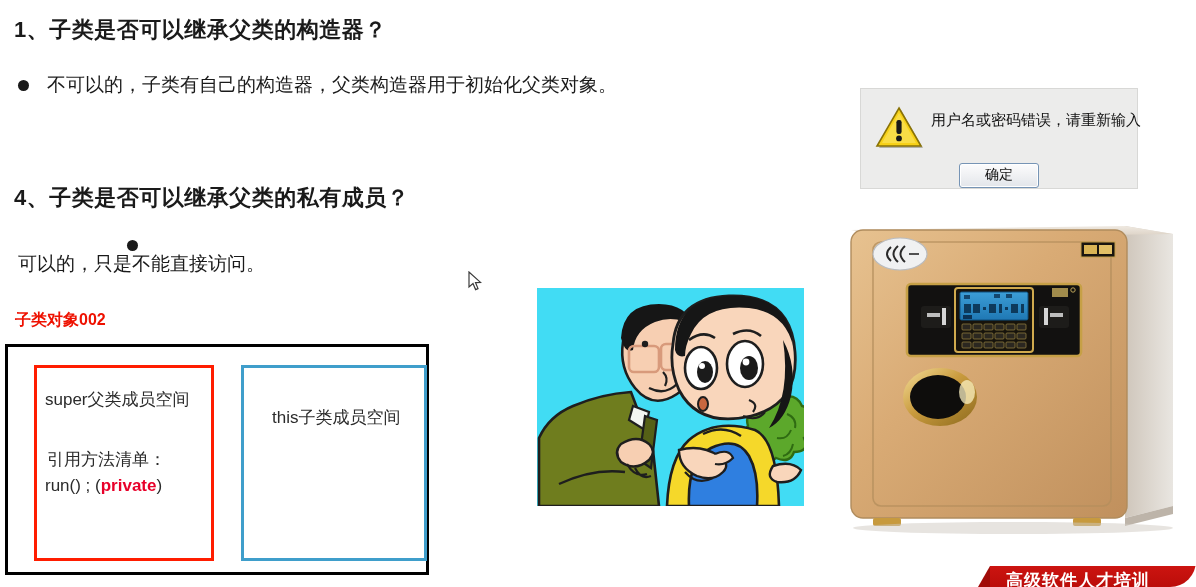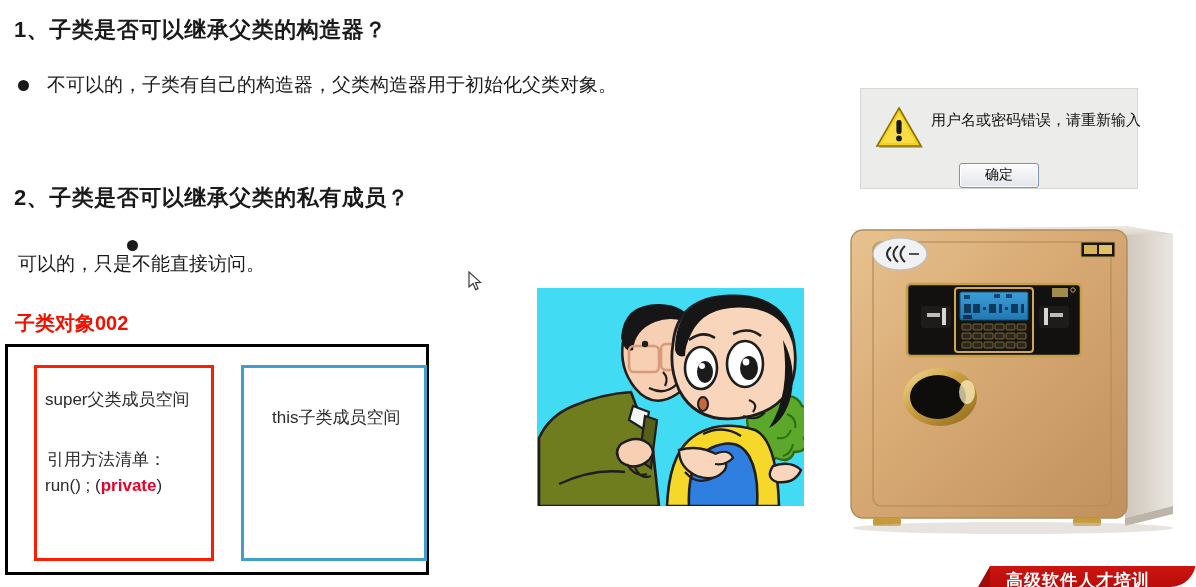--- a/index.html
+++ b/index.html
@@ -53,21 +53,21 @@
     color: #1a1a1a;
   }
   #bullet-1 { left: 18px; top: 72px; }
   #bullet-2 { left: 18px; top: 240px; flex-direction: column; }
 
   
   #diagram-label {
     position: absolute;
     left: 15px;
     top: 310px;
-    font-size: 20px;
+    font-size: 16px;
     font-weight: bold;
     color: #ee1100;
     white-space: nowrap;
   }
   #diagram-outer {
     position: absolute;
     left: 5px;
     top: 344px;
     width: 424px;
     height: 231px;
@@ -227,21 +227,21 @@
 
 <div id="slide">
 
   <div class="q-heading" id="q1-heading">1、子类是否可以继承父类的构造器？</div>
 
   <div class="bullet-row" id="bullet-1">
     <span class="bullet-dot"></span>
     <span class="bullet-text">不可以的，子类有自己的构造器，父类构造器用于初始化父类对象。</span>
   </div>
 
-  <div class="q-heading" id="q2-heading">2、子类是否可以继承父类的私有成员？</div>
+  <div class="q-heading" id="q2-heading">4、子类是否可以继承父类的私有成员？</div>
 
   <div class="bullet-row" id="bullet-2">
     <span class="bullet-dot"></span>
     <span class="bullet-text">可以的，只是不能直接访问。</span>
   </div>
 
   <div id="diagram-label">子类对象002</div>
 
   <div id="error-dialog">
     <svg id="warn-icon" viewBox="0 0 48 44">

